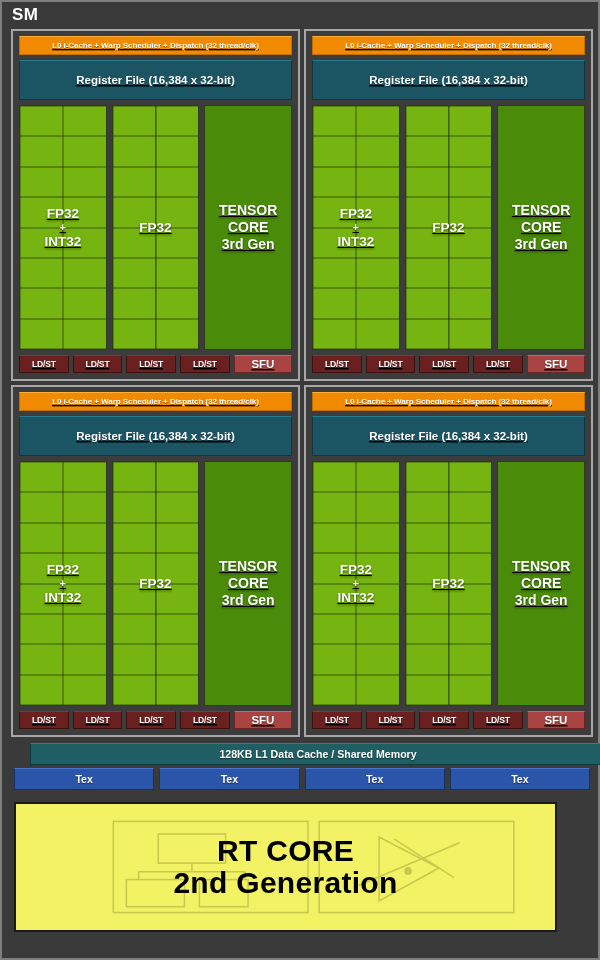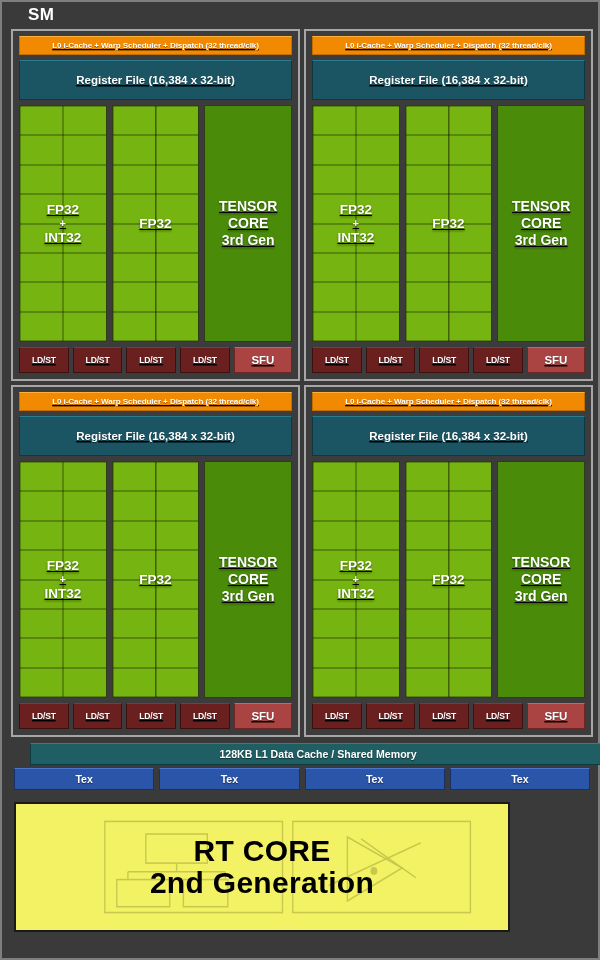--- a/index.html
+++ b/index.html
@@ -13,21 +13,21 @@
   
   .sm-chip {
     position: absolute;
     left: 0; top: 0;
     width: 600px; height: 960px;
     background: #3a3a3a;
     border: 2px solid #7e7e7e;
   }
   .sm-label {
     position: absolute;
-    left: 26px; top: 3px;
+    left: 10px; top: 3px;
     font-size: 17px;
     font-weight: bold;
     color: #ffffff;
     letter-spacing: 0.3px;
   }
 
   
   .quad-frame {
     position: absolute;
     left: 9px; top: 27px;
@@ -127,21 +127,21 @@
     line-height: 1.12;
     text-shadow: 0 1px 2px rgba(0,0,0,.55);
     font-size: 13.5px;
   }
   .unit-label .plus { font-size: 11px; display: block; }
   .unit-col.tensor .unit-label { font-size: 14px; line-height: 1.2; }
   .unit-col.tensor .unit-label .gen { font-weight: bold; }
 
   
   .ldst-row {
-    height: 26px;
+    height: 18px;
     display: flex;
     gap: 4px;
     flex: 0 0 auto;
   }
   .ldst {
     flex: 1 1 0;
     background: #6b2020;
     border: 1px solid #3d1010;
     border-top-color: #8d3434;
     display: flex;
@@ -204,21 +204,21 @@
     color: #ffffff;
     font-size: 10.6px;
     font-weight: bold;
     text-shadow: 0 1px 1px rgba(0,0,0,.5);
   }
 
   
   .rtcore {
     position: absolute;
     left: 12px; top: 800px;
-    width: 496px; height: 130px;
+    width: 543px; height: 130px;
     background: #f2f264;
     border: 2px solid #1a1a1a;
   }
   .rt-svg {
     position: absolute;
     inset: 0;
     width: 100%; height: 100%;
   }
   .rt-text {
     position: absolute;

